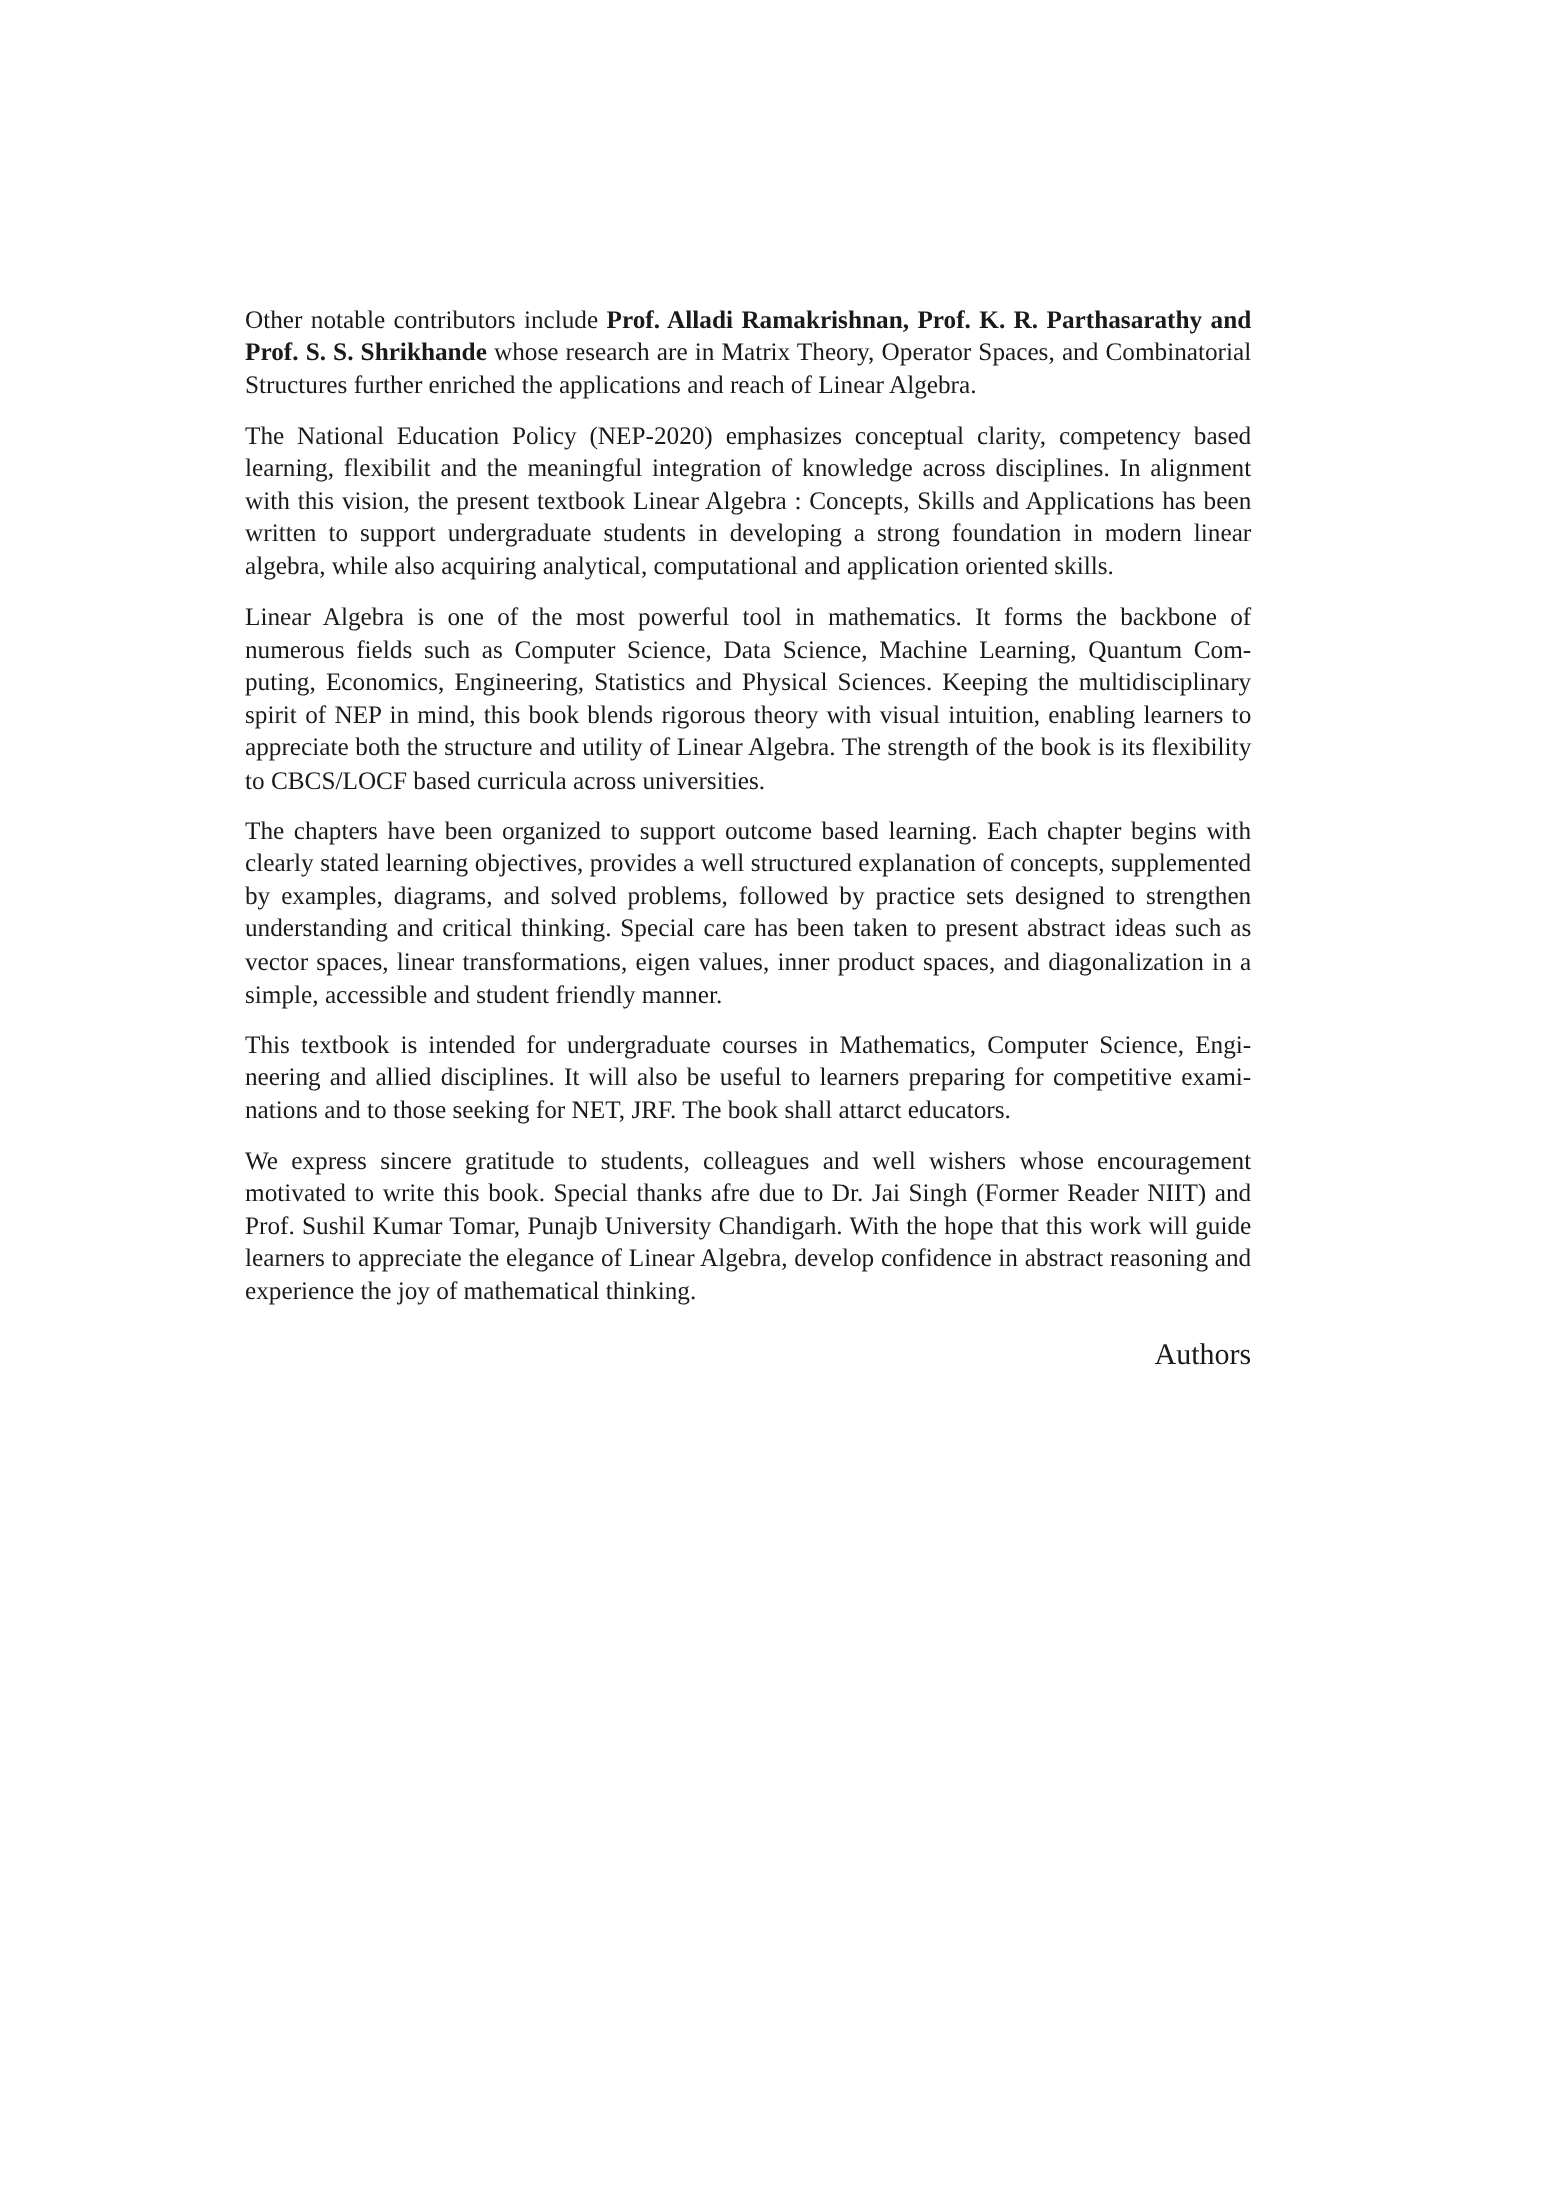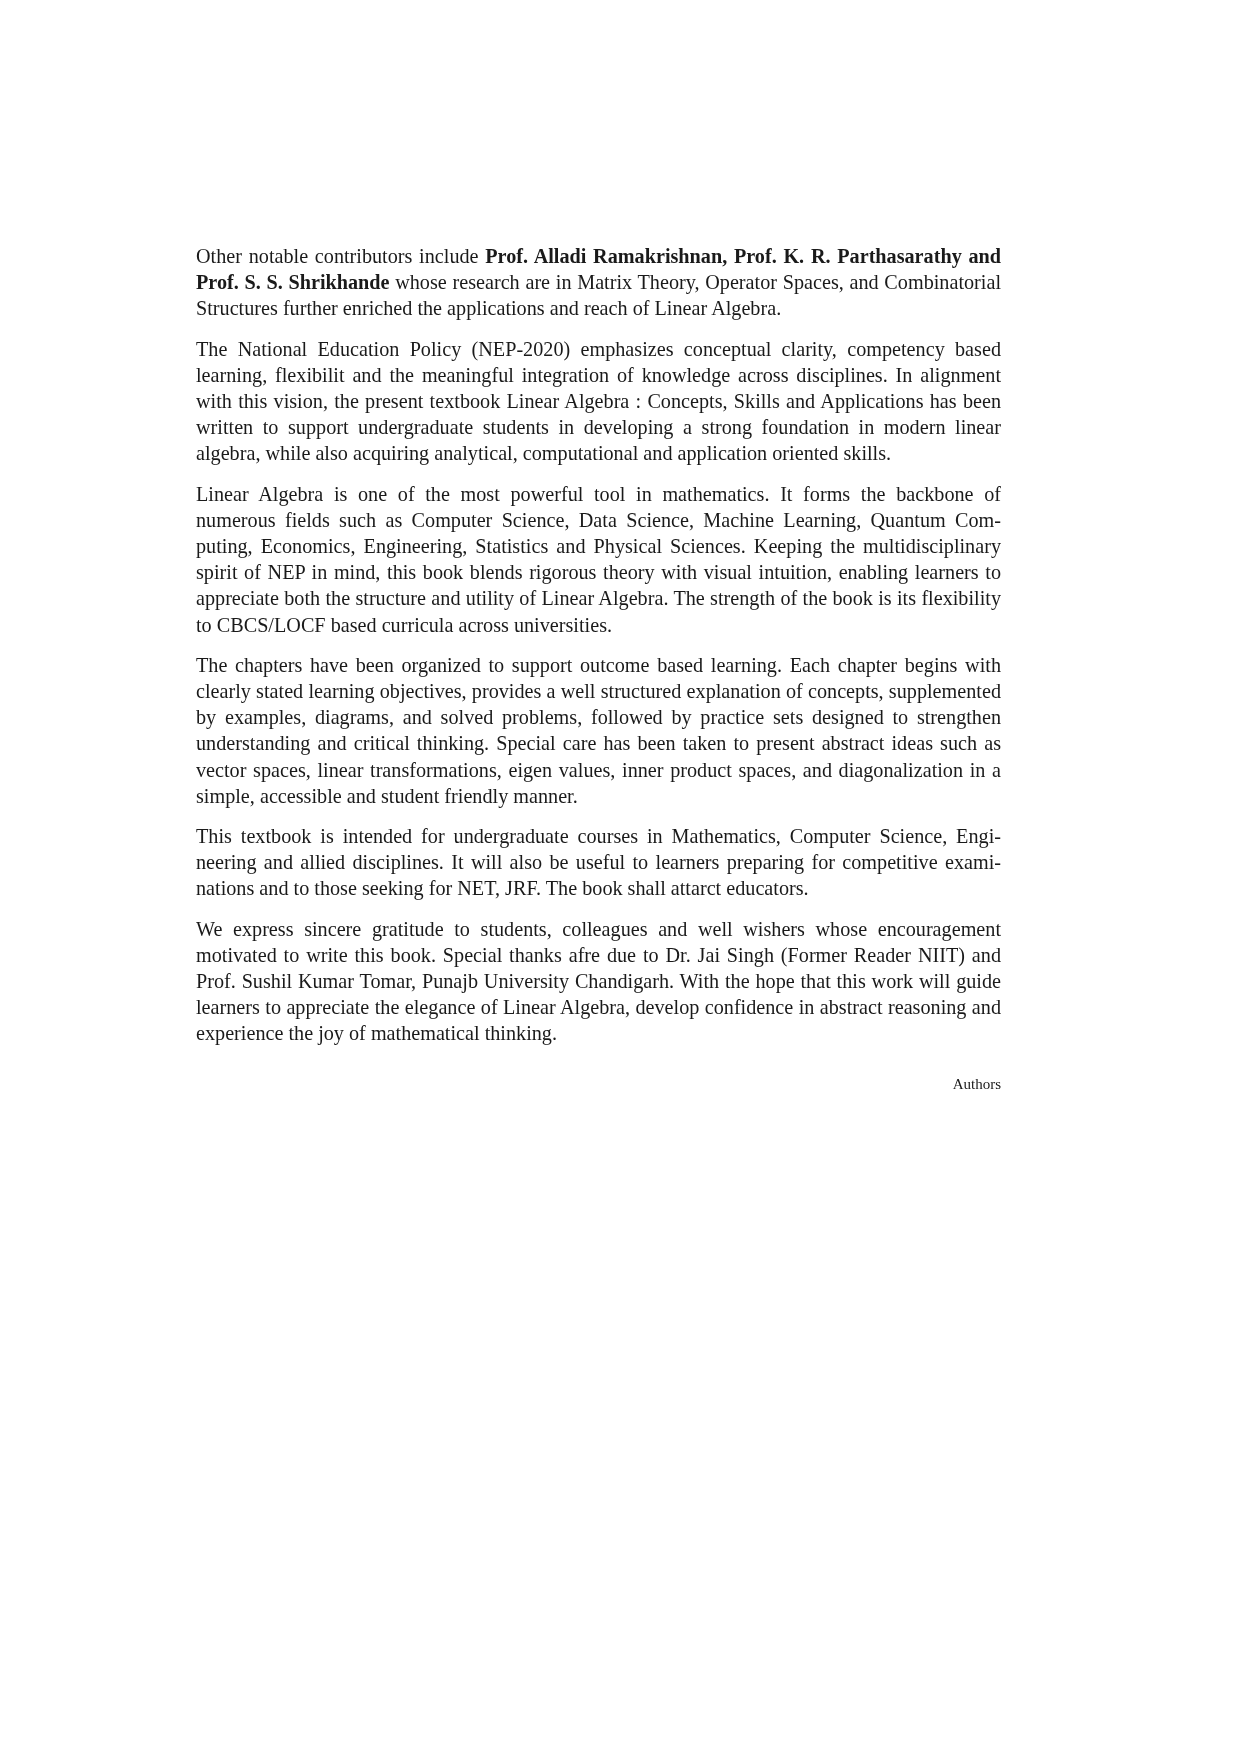--- a/index.html
+++ b/index.html
@@ -28,21 +28,21 @@
       line-height: 26.2px;
       text-align: justify;
       hyphens: manual;
     }
     .para b {
       font-weight: bold;
     }
     .signature {
       margin-top: 24px;
       text-align: right;
-      font-size: 15px;
+      font-size: 24px;
       line-height: 26px;
     }
   </style>
 </head>
 <body>
 
 <div class="page-body">
 
   <p class="para"><span>Other notable contributors include </span><b>Prof. Alladi Ramakrishnan, Prof. K. R. Parthasarathy and Prof. S. S. Shrikhande</b><span> whose research are in Matrix Theory, Operator Spaces, and Com­binatorial Structures further enriched the applications and reach of Linear Algebra.</span></p>
 

